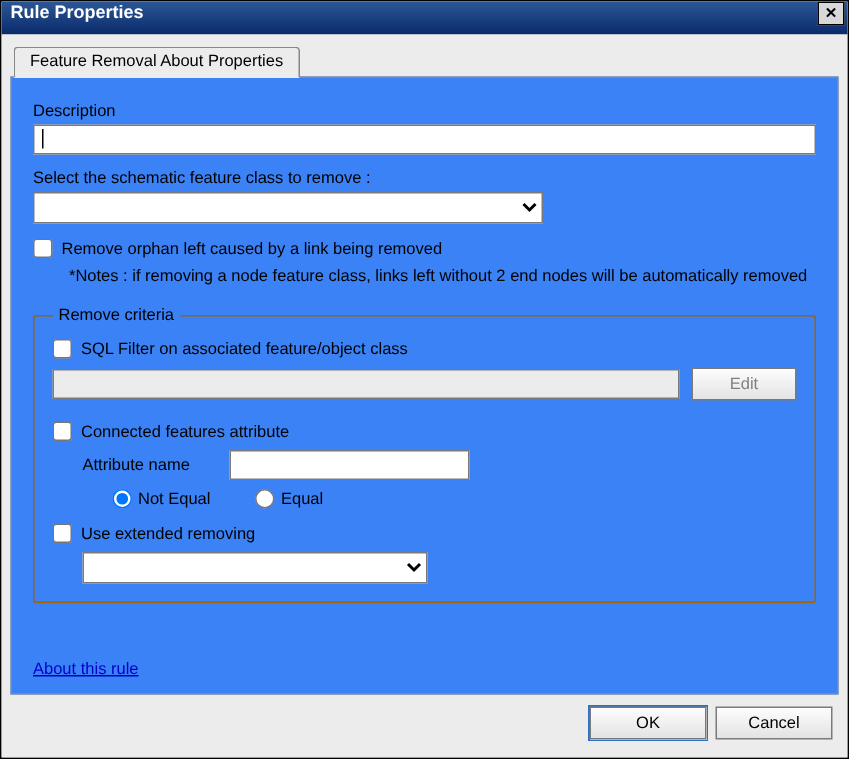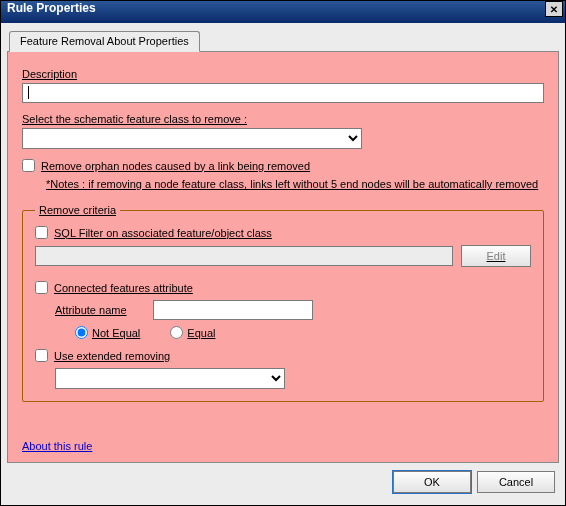--- a/index.html
+++ b/index.html
@@ -56,26 +56,25 @@
     border-bottom: 1px solid #ececec;
     border-radius: 3px 3px 0 0;
     padding: 3px 10px 4px 10px;
     margin-left: 2px;
     font-size: 11px;
     position: relative;
     top: 1px;
   }
   .tab-panel {
     border: 1px solid #888;
-    background: #fca5a5;
+    background: #3b82f6;
     padding: 16px 14px 2px 14px;
     height: calc(100% - 58px);
     position: relative;
     z-index: 1;
-    text-decoration: underline;
   }
   .lbl {
     display: block;
     margin-bottom: 3px;
   }
   .txt {
     width: 100%;
     height: 20px;
     border: 1px solid #7a7a7a;
     background: #fff;
@@ -187,24 +186,24 @@
       </div>
     </div>
 
     <div class="row">
       <span class="lbl">Select the schematic feature class to remove :</span>
       <select class="sel" style="width:340px;"></select>
     </div>
 
     <div class="chk-row">
       <input type="checkbox" style="">
-      <span>Remove orphan nodes caused by a link being removed</span>
-    </div>
-
-    <div class="note">*Notes : if removing a node feature class, links left without 5 end nodes will be automatically removed</div>
+      <span>Remove orphan left caused by a link being removed</span>
+    </div>
+
+    <div class="note">*Notes : if removing a node feature class, links left without 2 end nodes will be automatically removed</div>
 
     <fieldset>
       <legend>Remove criteria</legend>
 
       <div class="chk-row">
         <input type="checkbox" style="">
         <span>SQL Filter on associated feature/object class</span>
       </div>
       <div class="flex-row" style="margin-bottom:14px;">
         <input type="text" class="txt ro" readonly="" style="flex: 1 1 0%;" value="">

